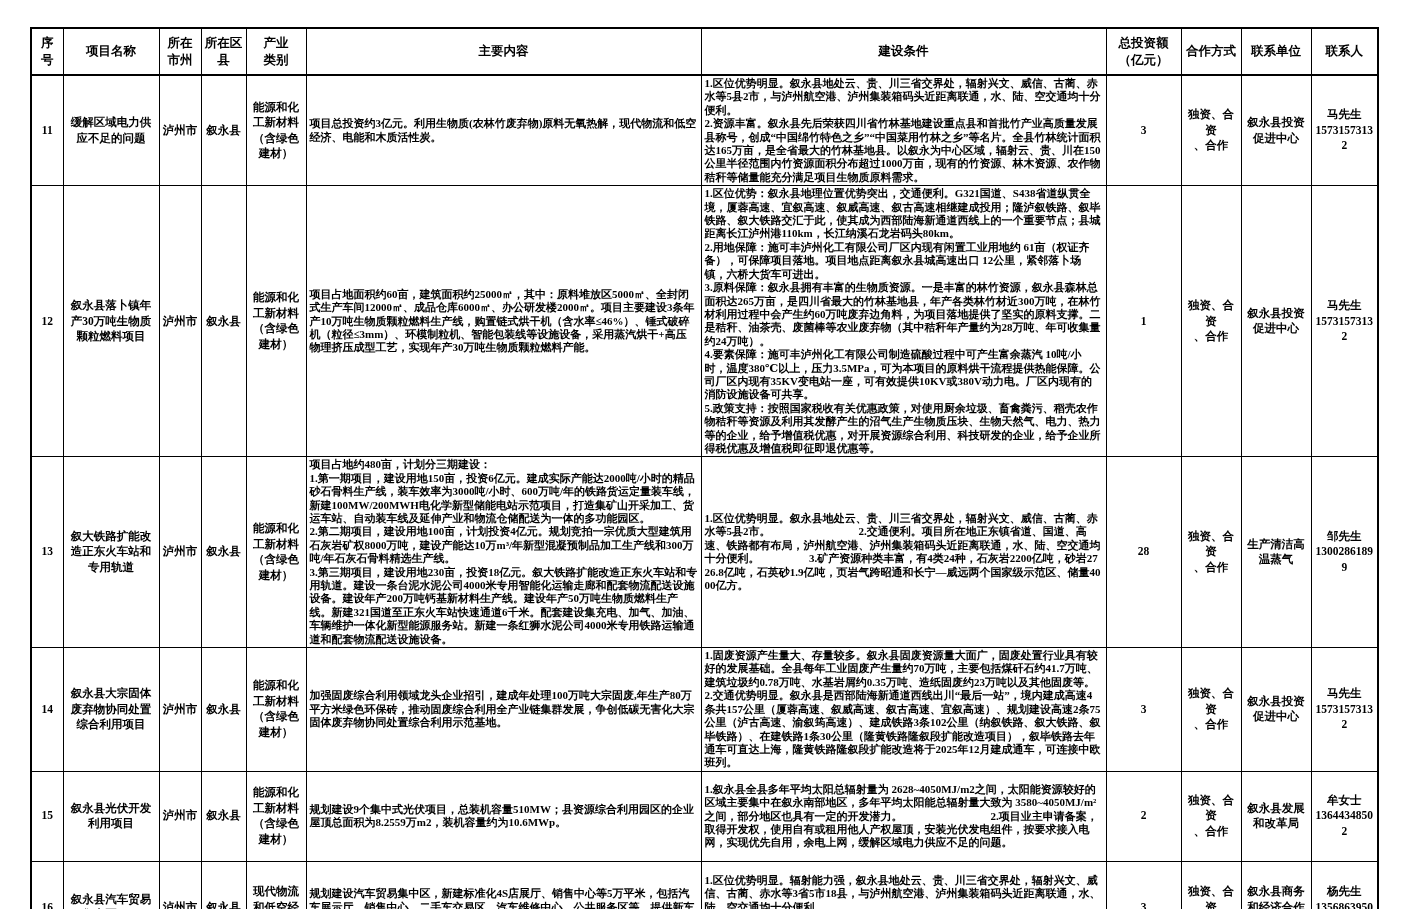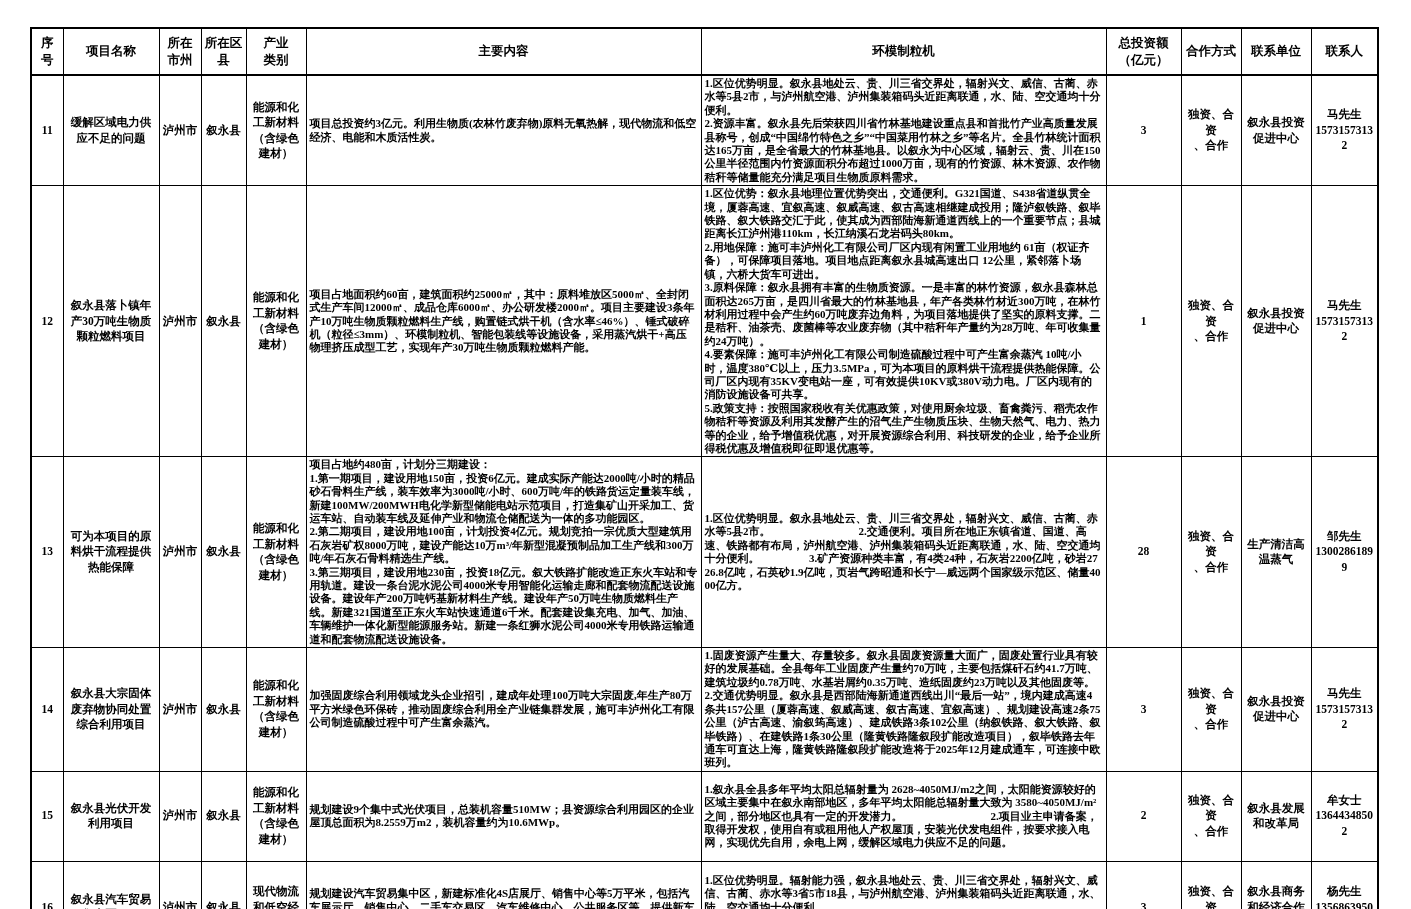--- a/index.html
+++ b/index.html
@@ -49,21 +49,21 @@
     <tr style="height:47px">
       <th>序
 号</th>
       <th>项目名称</th>
       <th>所在
 市州</th>
       <th>所在区县</th>
       <th>产业
 类别</th>
       <th>主要内容</th>
-      <th>环模制粒机</th>
+      <th>建设条件</th>
       <th>总投资额
 （亿元）</th>
       <th>合作方式</th>
       <th>联系单位</th>
       <th>联系人</th>
     </tr>
   </thead>
   <tbody>
     <tr style="height:100px">
       <td class="c">11</td>
@@ -93,42 +93,42 @@
 4.要素保障：施可丰泸州化工有限公司制造硫酸过程中可产生富余蒸汽 10吨/小时，温度380℃以上，压力3.5MPa，可为本项目的原料烘干流程提供热能保障。公司厂区内现有35KV变电站一座，可有效提供10KV或380V动力电。厂区内现有的消防设施设备可共享。
 5.政策支持：按照国家税收有关优惠政策，对使用厨余垃圾、畜禽粪污、稻壳农作物秸秆等资源及利用其发酵产生的沼气生产生物质压块、生物天然气、电力、热力等的企业，给予增值税优惠，对开展资源综合利用、科技研发的企业，给予企业所得税优惠及增值税即征即退优惠等。</td>
       <td class="c">1</td>
       <td class="c">独资、合资
 、合作</td>
       <td class="c">叙永县投资促进中心</td>
       <td class="c"><span>马先生</span><span class="phone">15731573132</span></td>
     </tr>
     <tr style="height:188px">
       <td class="c">13</td>
-      <td class="c">可为本项目的原料烘干流程提供热能保障</td>
+      <td class="c">叙大铁路扩能改造正东火车站和专用轨道</td>
       <td class="c">泸州市</td>
       <td class="c">叙永县</td>
       <td class="c">能源和化工新材料（含绿色建材）</td>
       <td class="l">项目占地约480亩，计划分三期建设：
 1.第一期项目，建设用地150亩，投资6亿元。建成实际产能达2000吨/小时的精品砂石骨料生产线，装车效率为3000吨/小时、600万吨/年的铁路货运定量装车线，新建100MW/200MWH电化学新型储能电站示范项目，打造集矿山开采加工、货运车站、自动装车线及延伸产业和物流仓储配送为一体的多功能园区。
 2.第二期项目，建设用地100亩，计划投资4亿元。规划竞拍一宗优质大型建筑用石灰岩矿权8000万吨，建设产能达10万m³/年新型混凝预制品加工生产线和300万吨/年石灰石骨料精选生产线。
 3.第三期项目，建设用地230亩，投资18亿元。叙大铁路扩能改造正东火车站和专用轨道。建设一条台泥水泥公司4000米专用智能化运输走廊和配套物流配送设施设备。建设年产200万吨钙基新材料生产线。建设年产50万吨生物质燃料生产线。新建321国道至正东火车站快速通道6千米。配套建设集充电、加气、加油、车辆维护一体化新型能源服务站。新建一条红狮水泥公司4000米专用铁路运输通道和配套物流配送设施设备。</td>
       <td class="l">1.区位优势明显。叙永县地处云、贵、川三省交界处，辐射兴文、威信、古蔺、赤水等5县2市。                                2.交通便利。项目所在地正东镇省道、国道、高速、铁路都有布局，泸州航空港、泸州集装箱码头近距离联通，水、陆、空交通均十分便利。                  3.矿产资源种类丰富，有4类24种，石灰岩2200亿吨，砂岩2726.8亿吨，石英砂1.9亿吨，页岩气跨昭通和长宁—威远两个国家级示范区、储量4000亿方。</td>
       <td class="c">28</td>
       <td class="c">独资、合资
 、合作</td>
       <td class="c">生产清洁高温蒸气</td>
       <td class="c"><span>邹先生</span><span class="phone">13002861899</span></td>
     </tr>
     <tr style="height:122px">
       <td class="c">14</td>
       <td class="c">叙永县大宗固体废弃物协同处置综合利用项目</td>
       <td class="c">泸州市</td>
       <td class="c">叙永县</td>
       <td class="c">能源和化工新材料（含绿色建材）</td>
-      <td class="l">加强固废综合利用领域龙头企业招引，建成年处理100万吨大宗固废,年生产80万平方米绿色环保砖，推动固废综合利用全产业链集群发展，施可丰泸州化工有限公司制造硫酸过程中可产生富余蒸汽。</td>
+      <td class="l">加强固废综合利用领域龙头企业招引，建成年处理100万吨大宗固废,年生产80万平方米绿色环保砖，推动固废综合利用全产业链集群发展，争创低碳无害化大宗固体废弃物协同处置综合利用示范基地。</td>
       <td class="l">1.固废资源产生量大、存量较多。叙永县固废资源量大面广，固废处置行业具有较好的发展基础。全县每年工业固废产生量约70万吨，主要包括煤矸石约41.7万吨、建筑垃圾约0.78万吨、水基岩屑约0.35万吨、造纸固废约23万吨以及其他固废等。
 2.交通优势明显。叙永县是西部陆海新通道西线出川“最后一站”，境内建成高速4条共157公里（厦蓉高速、叙威高速、叙古高速、宜叙高速）、规划建设高速2条75公里（泸古高速、渝叙筠高速）、建成铁路3条102公里（纳叙铁路、叙大铁路、叙毕铁路）、在建铁路1条30公里（隆黄铁路隆叙段扩能改造项目），叙毕铁路去年通车可直达上海，隆黄铁路隆叙段扩能改造将于2025年12月建成通车，可连接中欧班列。</td>
       <td class="c">3</td>
       <td class="c">独资、合资
 、合作</td>
       <td class="c">叙永县投资促进中心</td>
       <td class="c"><span>马先生</span><span class="phone">15731573132</span></td>
     </tr>
     <tr style="height:90px">
       <td class="c">15</td>

